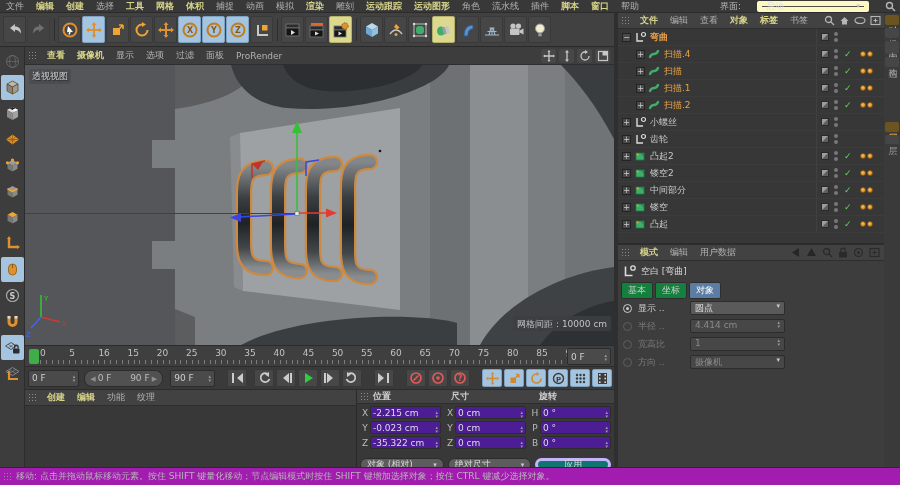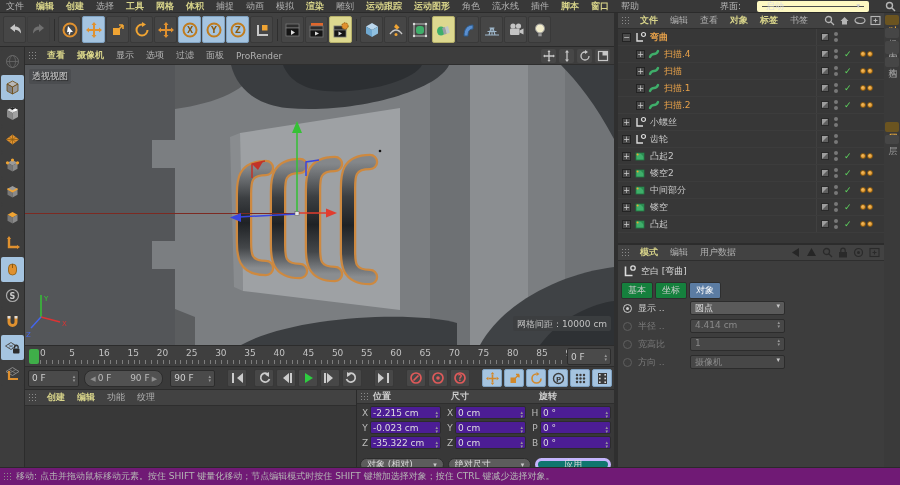--- a/index.html
+++ b/index.html
@@ -69,21 +69,21 @@
   .chead{font-weight:bold;color:#cfcfcf;}
   .cgrid{display:flex;gap:4px;margin-top:2px;}
   .ccol{flex:1;display:flex;flex-direction:column;gap:2px;}
   .crow{display:flex;align-items:center;height:13px;}
   .axchip{width:10px;color:#bbb;text-align:center;flex:none;}
   .cinput{flex:1;height:13px;background:#4c1d95;border:1px solid #2c2c2c;border-radius:2px;color:#ddd;display:flex;align-items:flex-end;padding:0 2px;justify-content:space-between;}
   .cbottom{display:flex;gap:4px;margin-top:9px;}
   .cdd{flex:1;height:13px;background:#5c5c5c;border-radius:7px;border:1px solid #2c2c2c;color:#ddd;display:flex;align-items:center;justify-content:space-between;padding:0 6px;}
   .applybtn{flex:1;height:13px;background:#0f766e;border-radius:7px;border:3px solid #c4b5fd;color:#ddd;display:flex;align-items:center;justify-content:center;}
   
-  #statusbar{left:0;top:467px;width:900px;height:18px;background:#701a75;border-top:1px solid #2a2a2a;display:flex;align-items:center;color:#b5b5b5;}
+  #statusbar{left:0;top:467px;width:900px;height:18px;background:#a21caf;border-top:1px solid #2a2a2a;display:flex;align-items:center;color:#b5b5b5;}
   
   #rsplit{left:614px;top:13px;width:4px;height:454px;background:#2f2f2f;}
   #om{left:618px;top:13px;width:266px;height:230px;background:#373737;display:flex;flex-direction:column;}
   .ommenuicons{margin-left:auto;display:flex;gap:4px;padding-right:3px;}
   #omtree{flex:1;overflow:hidden;position:relative;}
   .trow{height:17px;display:flex;align-items:center;border-bottom:1px solid #3c3c3c;position:relative;}
   .exp{width:9px;height:9px;background:#4a4a4a;border:1px solid #232323;color:#ccc;font-size:8px;line-height:7px;text-align:center;flex:none;margin-right:3px;}
   .tname{color:#c8c8c8;margin-left:4px;white-space:nowrap;}
   .trow.sel .tname{color:#e8a24a;}
   .trow.selbold .tname{color:#e8a24a;font-weight:bold;}

